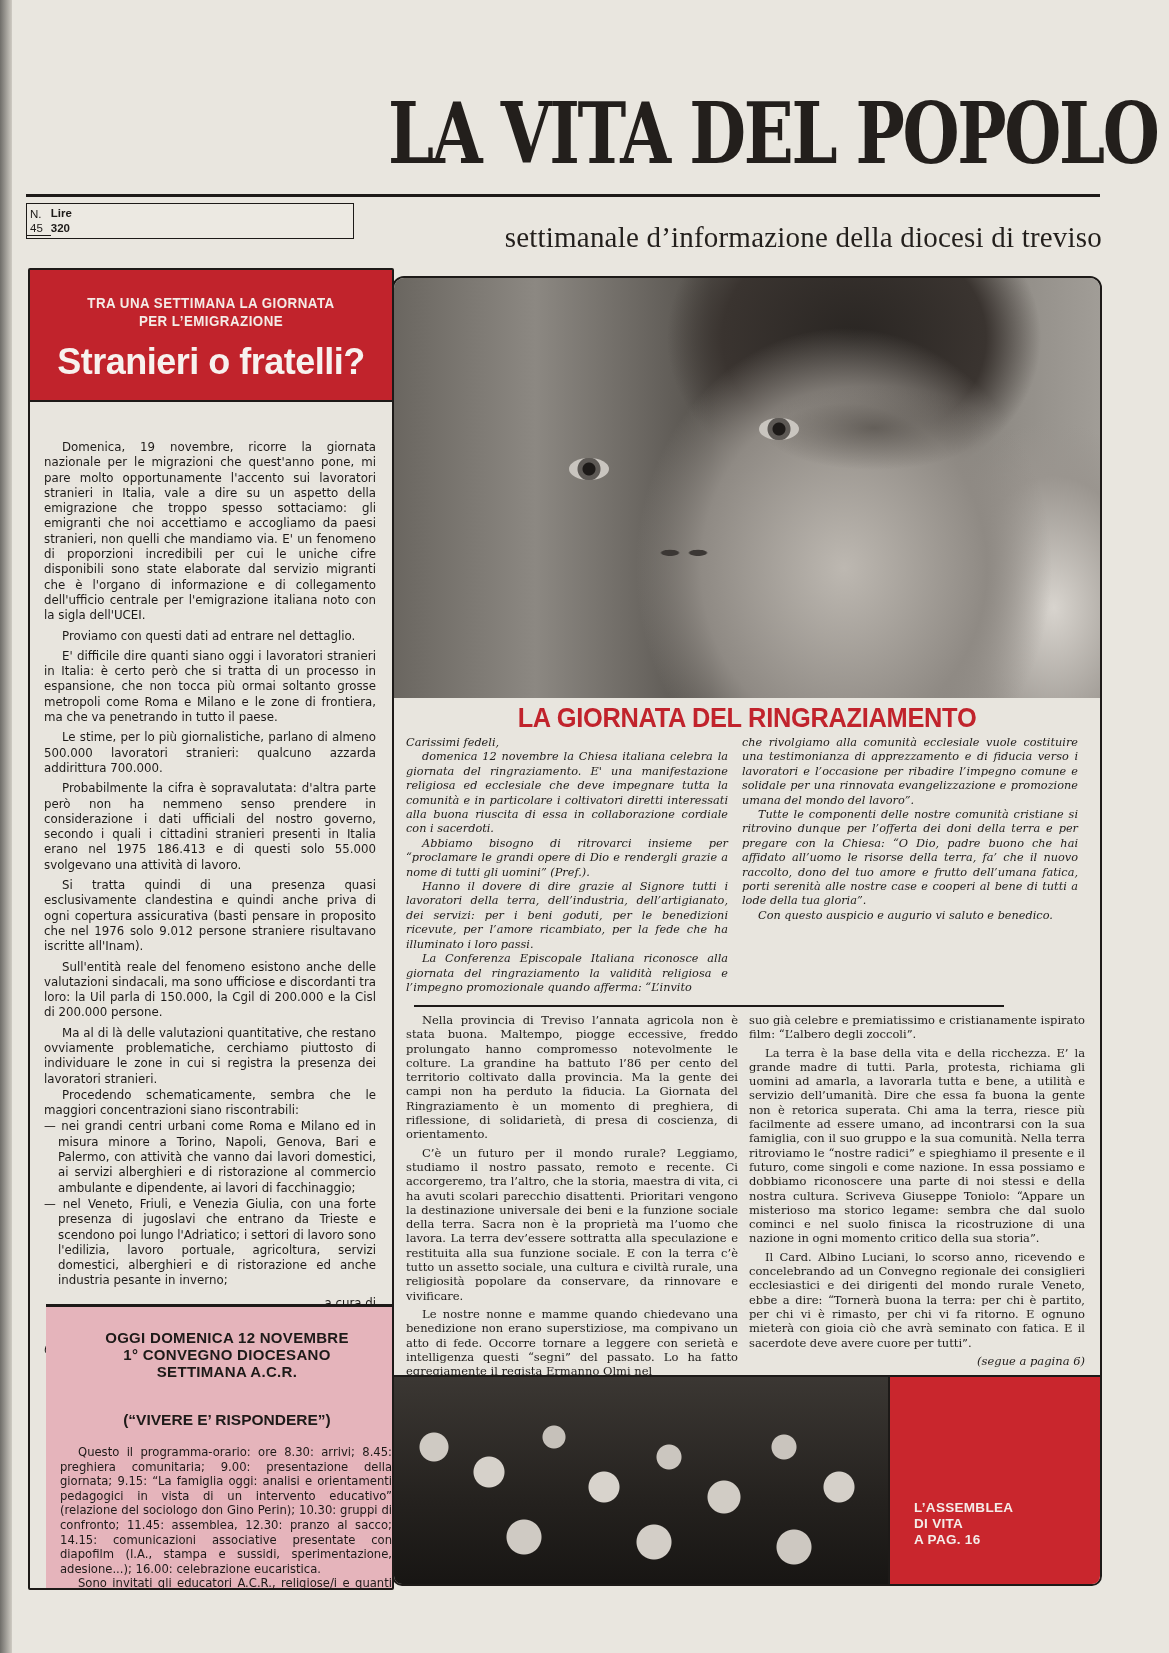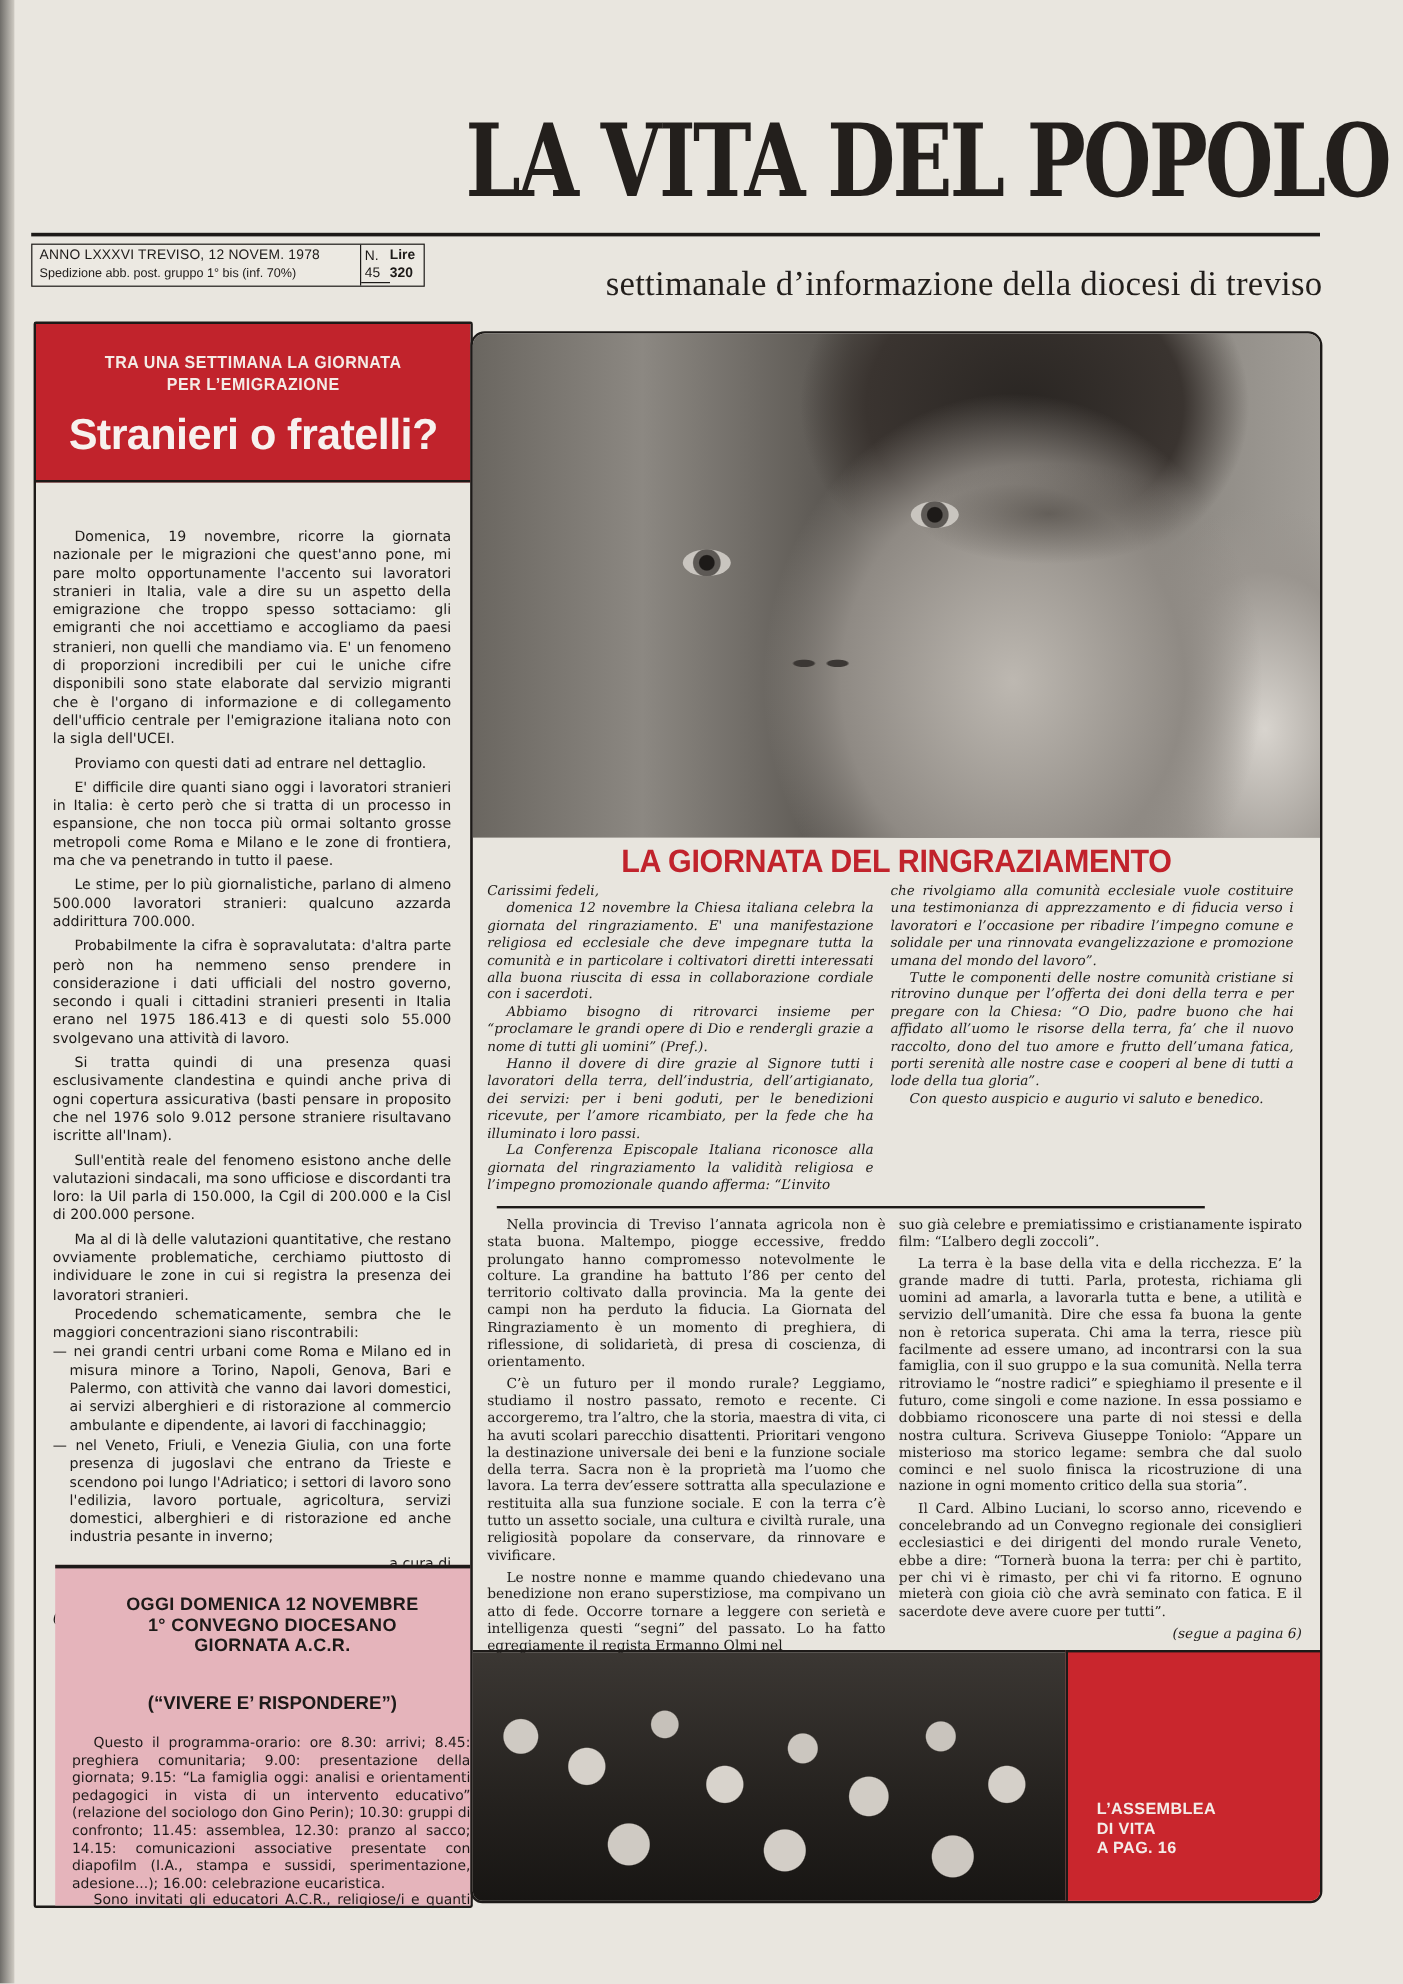--- a/index.html
+++ b/index.html
@@ -185,24 +185,20 @@
   </style>
 </head>
 <body>
 
 <div class="left-edge"></div>
 
 <div class="masthead-title">LA VITA DEL POPOLO</div>
 <div class="masthead-rule"></div>
 
 <div class="issue-box">
-  <div class="issue-main">
-    <div class="issue-line1">ANNO LXXXVI  TREVISO, 12 NOVEM. 1978</div>
-    <div class="issue-line2">Spedizione abb. post. gruppo 1° bis (inf. 70%)</div>
-  </div>
   <div class="issue-side">
     <div class="issue-num">N. 45</div>
     <div class="issue-price">Lire 320</div>
   </div>
 </div>
 
 <div class="subtitle">settimanale d’informazione della diocesi di treviso</div>
 
 <div class="left-box">
   <div class="red-header">
@@ -229,21 +225,21 @@
       <div>a cura di</div>
       <div>Gian Domenico Mazzocato</div>
     </div>
     <div class="segue-left">(segue a pagina 6)</div>
   </div>
 
   <div class="pink-box">
     <div class="pink-title">
       <div>OGGI DOMENICA 12 NOVEMBRE</div>
       <div>1° CONVEGNO DIOCESANO</div>
-      <div>GIORNATA A.C.R.</div>
+      <div>SETTIMANA A.C.R.</div>
     </div>
     <div class="pink-sub">(“VIVERE E’ RISPONDERE”)</div>
     <div class="pink-body">
       <p>Questo il programma-orario: ore 8.30: arrivi; 8.45: preghiera comunitaria; 9.00: presentazione della giornata; 9.15: “La famiglia oggi: analisi e orientamenti pedagogici in vista di un intervento educativo” (relazione del sociologo don Gino Perin); 10.30: gruppi di confronto; 11.45: assemblea, 12.30: pranzo al sacco; 14.15: comunicazioni associative presentate con diapofilm (I.A., stampa e sussidi, sperimentazione, adesione...); 16.00: celebrazione eucaristica.</p>
       <p>Sono invitati gli educatori A.C.R., religiose/i e quanti si intressano alla pastorale dei ragazzi.</p>
     </div>
   </div>
 </div>
 
 <div class="right-frame">

